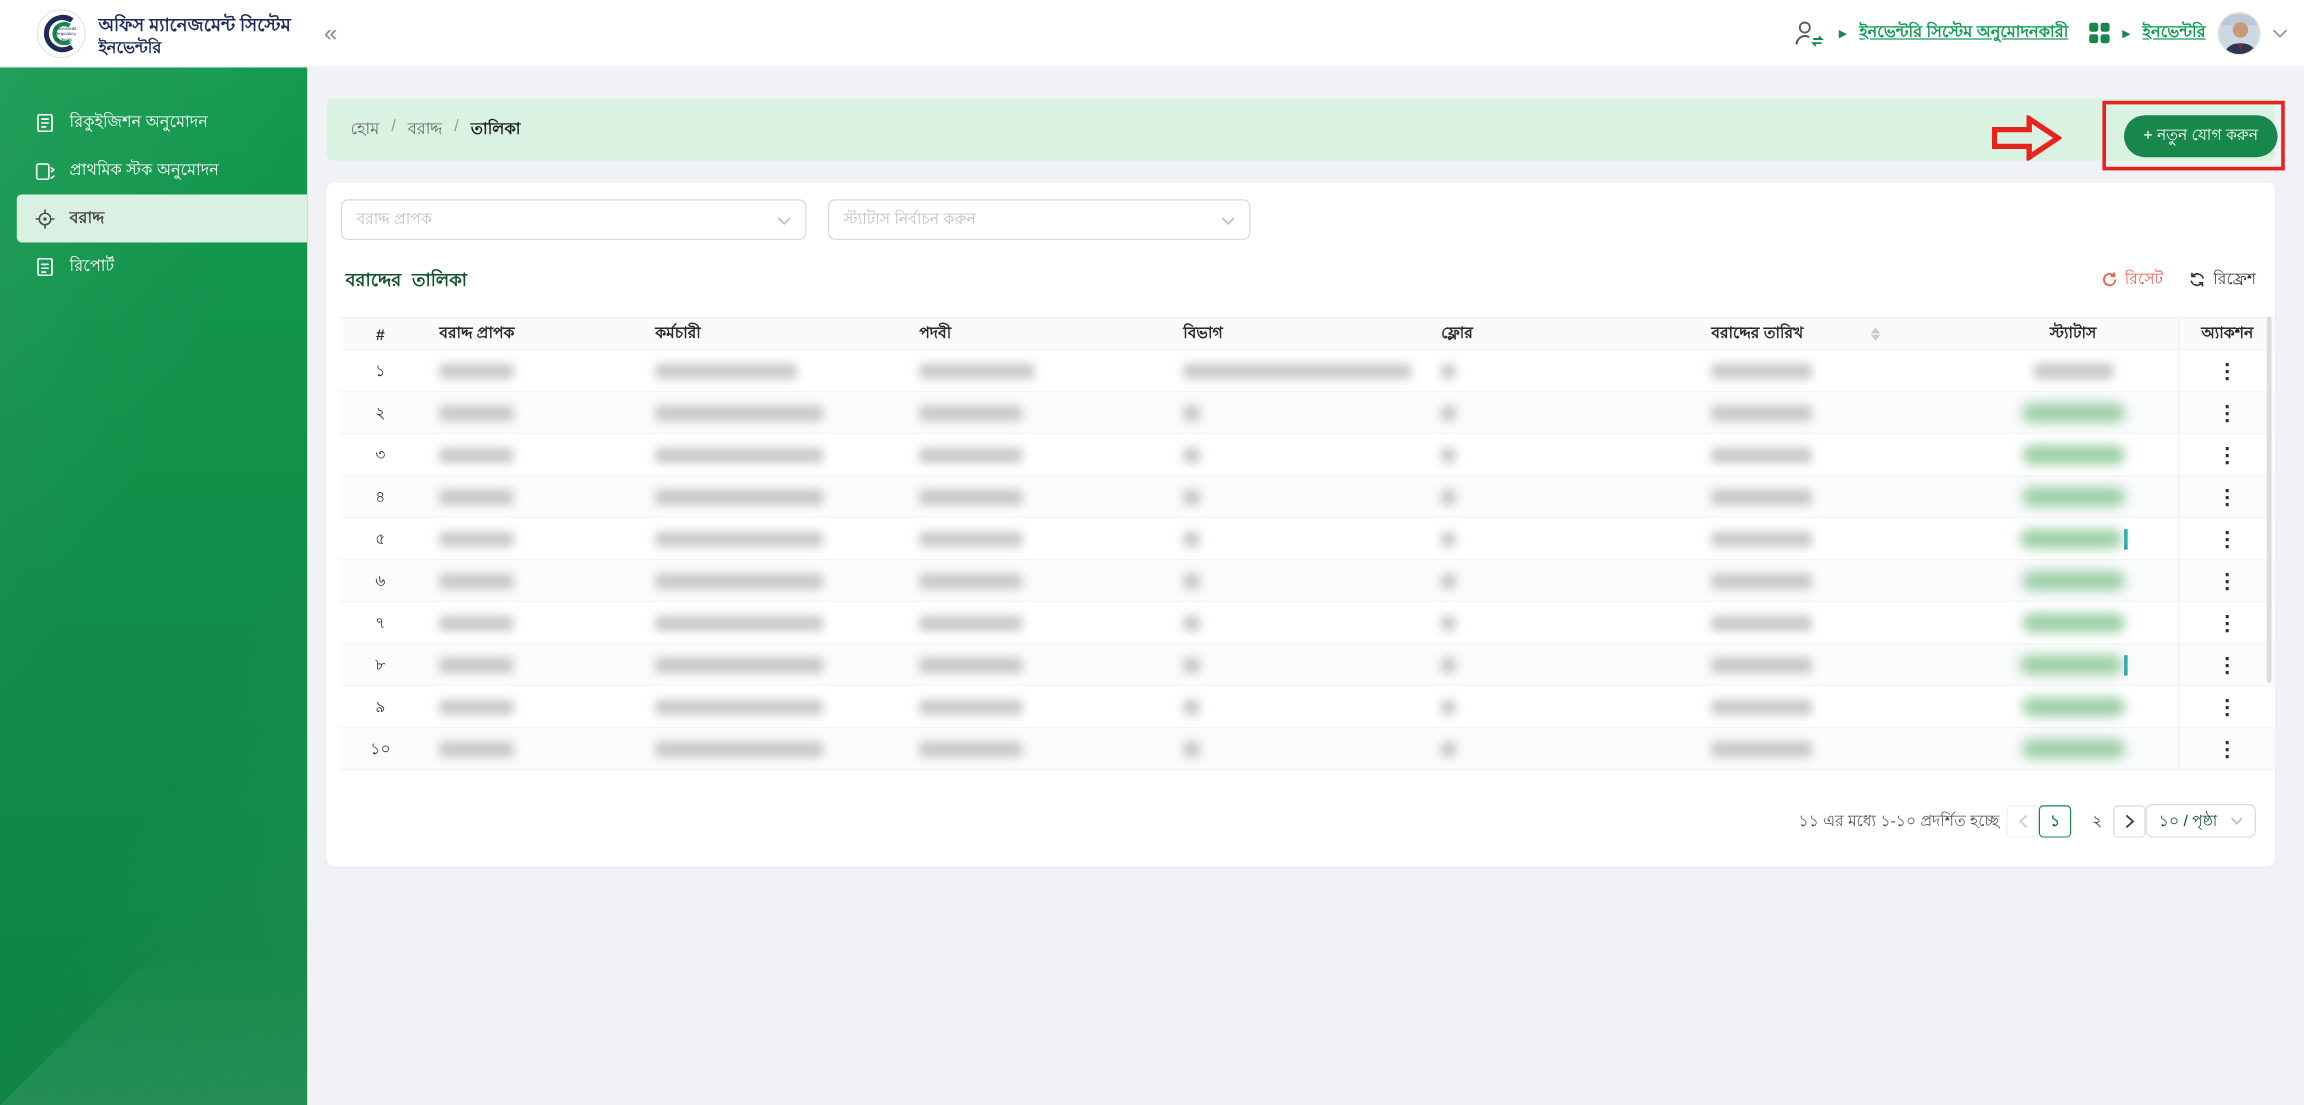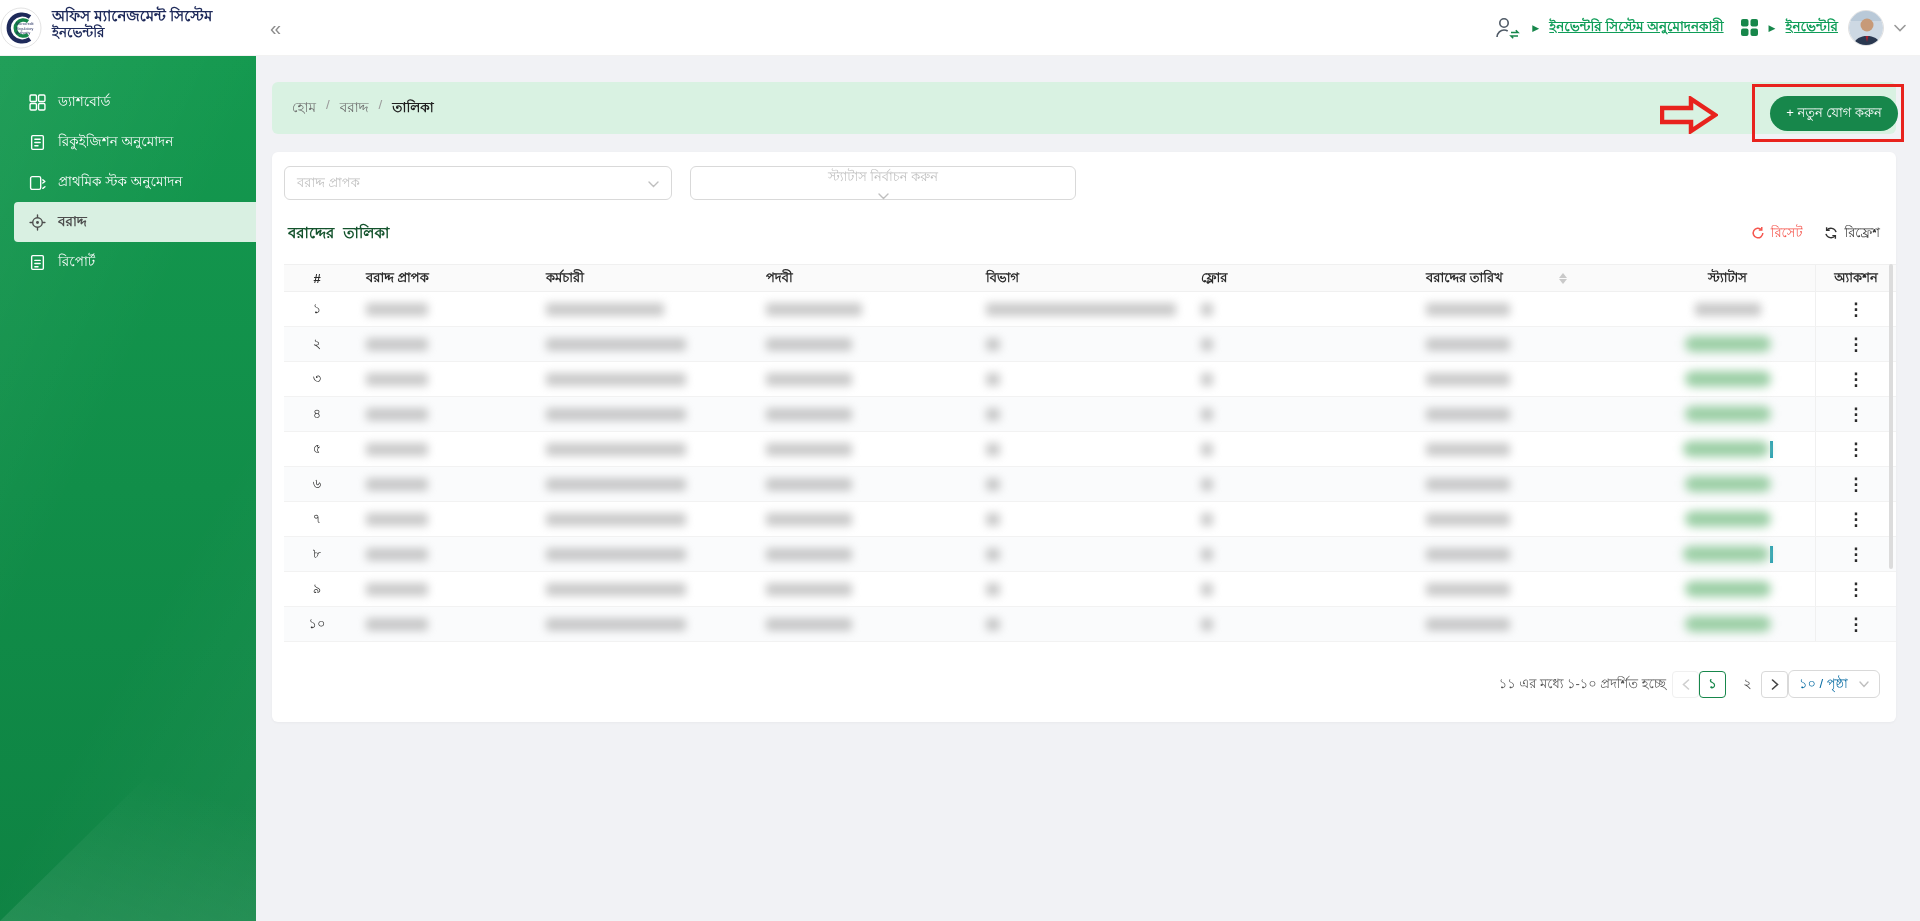--- a/index.html
+++ b/index.html
@@ -2,21 +2,21 @@
 <html><head>
 <meta charset="utf-8">
 <style>
   * { margin:0; padding:0; box-sizing:border-box; }
   html,body { width:1920px; height:921px; }
   body { font-family:"Liberation Sans", sans-serif; background:#f1f2f5; position:relative; overflow:hidden; }
 
   
   .topbar { position:absolute; top:0; left:0; width:1920px; height:56px; background:#fff;
             display:flex; align-items:center; z-index:5; border-bottom:1px solid #f2f2f2; }
-  .brand { width:256px; display:flex; align-items:flex-start; gap:10px; padding-left:0; }
+  .brand { width:256px; display:flex; align-items:flex-end; gap:10px; padding-left:30px; }
   .logo { width:42px; height:42px; flex:0 0 42px; }
   .titles { line-height:1.25; }
   .app-title { font-size:15px; font-weight:700; color:#1e2a5a; }
   .app-subtitle { font-size:13.5px; font-weight:700; color:#1e2a5a; }
   .collapse-btn { margin-left:14px; background:none; border:none; font-size:20px; color:#8c8c8c; cursor:pointer; line-height:1; }
   .topbar-right { margin-left:auto; display:flex; align-items:center; gap:10px; padding-right:14px; }
   .green-link { color:#0f9d58; font-size:13.5px; font-weight:600; text-decoration:underline; cursor:pointer; }
   .tri { color:#17874b; font-size:9px; }
   .avatar { width:36px; height:36px; border-radius:50%; overflow:hidden; border:1px solid #e0e0e0; cursor:pointer; }
   .chev-down { display:flex; align-items:center; cursor:pointer; }
@@ -54,21 +54,21 @@
   .anno-arrow { position:absolute; left:1660px; top:96px; z-index:6; pointer-events:none; }
 
   
   .card { position:absolute; left:272px; top:152px; width:1624px; height:570px; background:#fff;
       border-radius:6px; box-shadow:0 1px 3px rgba(0,0,0,0.04); }
 
   .filter { position:absolute; top:14px; height:34px; border:1px solid #d9d9d9; border-radius:6px;
       background:#fff; display:flex; align-items:center; padding:0 12px; font-size:13px; color:#bfbfbf; cursor:pointer; }
   .filter .ph { flex:1; }
   .f1 { left:12px;  width:388px; }
-  .f2 { left:418px; width:386px;flex-direction:column; }
+  .f2 { left:418px; width:352px; }
   .f3 { left:822px; width:420px; padding:0; }
   .f3 input { flex:1; border:none; outline:none; font-size:13px; padding:0 12px; color:#444;
       font-family:"Liberation Sans",sans-serif; background:transparent; }
   .f3 input::placeholder { color:#bfbfbf; }
   .f3 .search-wrap { padding-right:12px; display:flex; align-items:center; }
 
   .list-header { position:absolute; top:64px; left:16px; right:16px; height:34px;
       display:flex; justify-content:space-between; align-items:center; }
   .list-title { font-size:15px; font-weight:700; color:#14532d;font-family:Liberation Mono, monospace; }
   .lh-actions { display:flex; align-items:center; gap:22px; }
@@ -114,21 +114,21 @@
   
   .pagination { position:absolute; right:16px; top:518px; display:flex; align-items:center; gap:0; }
   .pg-summary { font-size:13px; color:#555; margin-right:6px; }
   .pg-btn { min-width:27px; height:27px; display:flex; align-items:center; justify-content:center;
       background:#fff; border:1px solid transparent; border-radius:4px; font-size:13px; color:#444;
       cursor:pointer; font-family:"Liberation Sans",sans-serif; }
   .pg-prev { color:#cfcfcf; border-color:#f0f0f0; }
   .pg-next { border-color:#d9d9d9; }
   .pg-page.active { border-color:#17874b; color:#17874b; font-weight:700; }
   .pg-size { height:28px; min-width:92px; border:1px solid #d9d9d9; border-radius:6px; display:flex;
-      align-items:center; justify-content:space-between; gap:8px; padding:0 10px; font-size:13px; color:#0369a1; cursor:pointer; background:#fff; }
+      align-items:center; justify-content:space-between; gap:8px; padding:0 10px; font-size:13px; color:#14532d; cursor:pointer; background:#fff; }
 </style>
 </head>
 <body>
 
 <header class="topbar">
   <div class="brand">
     <div class="logo">
       <svg viewBox="0 0 42 42">
         <circle cx="21" cy="21" r="20" fill="#ffffff" stroke="#e3e3e3"></circle>
         <path d="M30 10a13.5 13.5 0 1 0 0 22" stroke="#1e2a5a" stroke-width="4.2" fill="none"></path>
@@ -177,31 +177,20 @@
     <span class="chev-down">
       <svg width="12" height="8" viewBox="0 0 12 8">
           <path d="M1 1.5 6 6.5 11 1.5" stroke="#9a9a9a" stroke-width="1.6" fill="none" stroke-linecap="round"></path>
         </svg>
     </span>
   </div>
 </header>
 
 <aside class="sidebar">
   <nav id="sidebar-menu">
-      <div class="menu-item">
-        <span class="mi-icon">
-          <svg viewBox="0 0 16 16">
-            <rect x="1" y="1" width="6" height="6" rx="1"></rect>
-            <rect x="9" y="1" width="6" height="6" rx="1"></rect>
-            <rect x="1" y="9" width="6" height="6" rx="1"></rect>
-            <rect x="9" y="9" width="6" height="6" rx="1"></rect>
-          </svg>
-        </span>
-        <span>ড্যাশবোর্ড</span>
-      </div>
       <div class="menu-item">
         <span class="mi-icon">
           <svg viewBox="0 0 16 16">
             <rect x="2.5" y="1.5" width="11" height="13" rx="1"></rect>
             <path d="M5.5 5h5M5.5 8h5M5.5 11h3"></path>
           </svg>
         </span>
         <span>রিকুইজিশন অনুমোদন</span>
       </div>
       <div class="menu-item">

